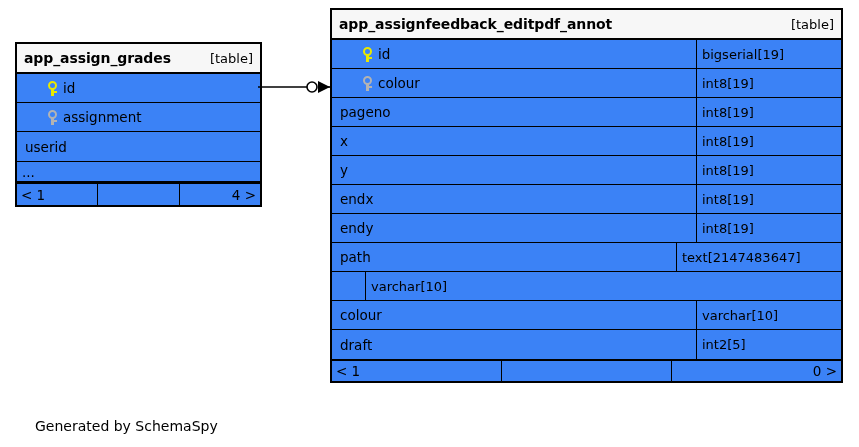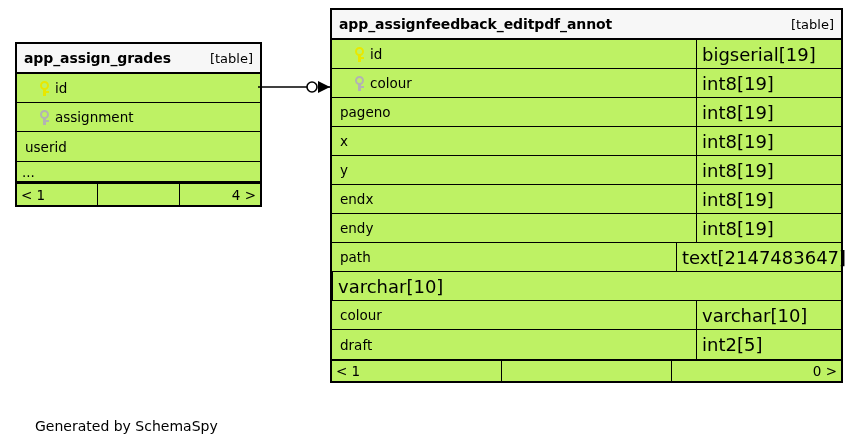--- a/index.html
+++ b/index.html
@@ -18,21 +18,21 @@
 
   .diagram {
     position: absolute;
     inset: 0;
   }
 
   
   .er-table {
     position: absolute;
     border: 2px solid #000000;
-    background: #bef264;
+    background: #3b82f6;
     box-sizing: border-box;
   }
 
   .tbl-header {
     display: flex;
     align-items: center;
     justify-content: space-between;
     background: #f7f7f7;
     border-bottom: 2px solid #000000;
     box-sizing: border-box;
@@ -63,32 +63,33 @@
     height: 29px;
   }
   .col-row:last-child { border-bottom: none; }
 
   .col-name {
     display: flex;
     align-items: center;
     flex: 1 1 auto;
     min-width: 0;
     box-sizing: border-box;
-    padding-left: 16px;
+    padding-left: 24px;
     font-size: 13.5px;
     white-space: nowrap;
   }
   .col-type {
     display: flex;
     align-items: center;
     box-sizing: border-box;
     border-left: 1px solid #000000;
     padding-left: 5px;
-    font-size: 18px;
-    white-space: nowrap;
+    font-size: 13px;
+    white-space: nowrap;
+    margin-left: 33px;
   }
 
   .key-slot {
     width: 22px;
     min-width: 22px;
     display: flex;
     align-items: center;
     justify-content: center;
   }
   .indent { padding-left: 8px; }

